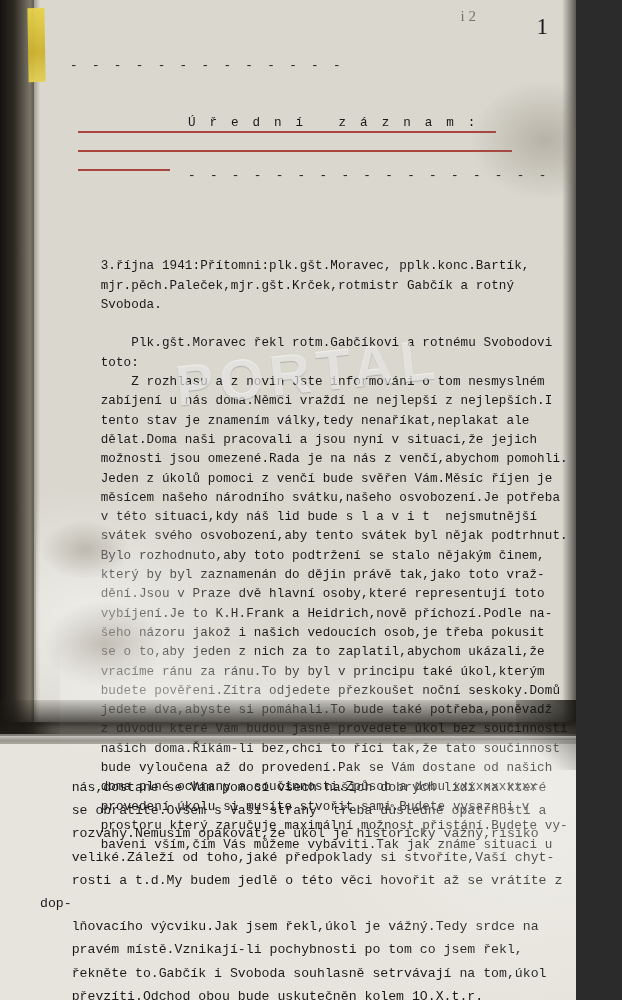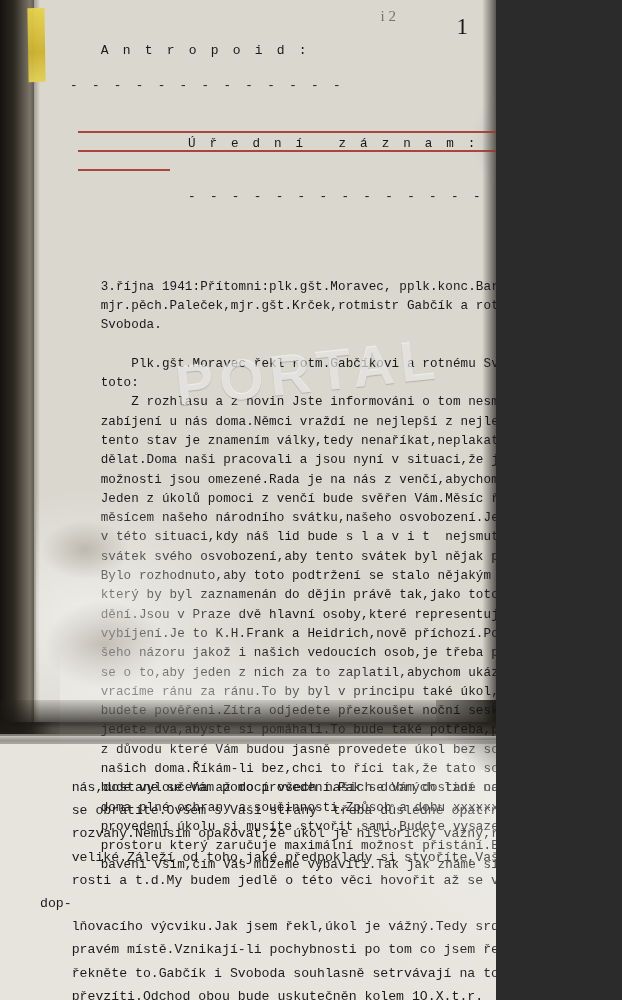--- a/index.html
+++ b/index.html
@@ -8,21 +8,21 @@
     background: #2b2b2b;
   }
   body {
     width: 622px;
     height: 1000px;
     overflow: hidden;
     font-family: "Liberation Mono", monospace;
   }
   .page {
     position: relative;
-    width: 496px;
+    width: 576px;
     height: 1000px;
     background: #cfcfc8;
     overflow: hidden;
   }
   
   .board {
     position: absolute;
     inset: 0;
     background: linear-gradient(90deg, #1c1a17 0px, #262320 22px, #3a352d 32px, #6e6a5f 40px, #b9b5a8 52px, #cdcabd 60px);
     background-color: #8b8575;
@@ -213,21 +213,20 @@
   <div class="paper-bottom"></div>
 
   <div class="edge-shadow-left"></div>
   <div class="edge-shadow-right"></div>
   <div class="tape"></div>
 
   <div class="pencil-mark">i 2</div>
   <div class="page-number">1</div>
 
   <div class="doc-text">
-    <span class="title">A n t r o p o i d :</span>
     <span class="title-underline">- - - - - - - - - - - - -</span>
     <span class="subtitle">Ú ř e d n í   z á z n a m :</span>
     <span class="subtitle-underline">- - - - - - - - - - - - - - - - -</span>
     <span class="body-par">    3.října 1941:Přítomni:plk.gšt.Moravec, pplk.konc.Bartík,
     mjr.pěch.Paleček,mjr.gšt.Krček,rotmistr Gabčík a rotný
     Svoboda.
 
         Plk.gšt.Moravec řekl rotm.Gabčíkovi a rotnému Svobodovi
     toto:
         Z rozhlasu a z novin Jste informováni o tom nesmyslném

